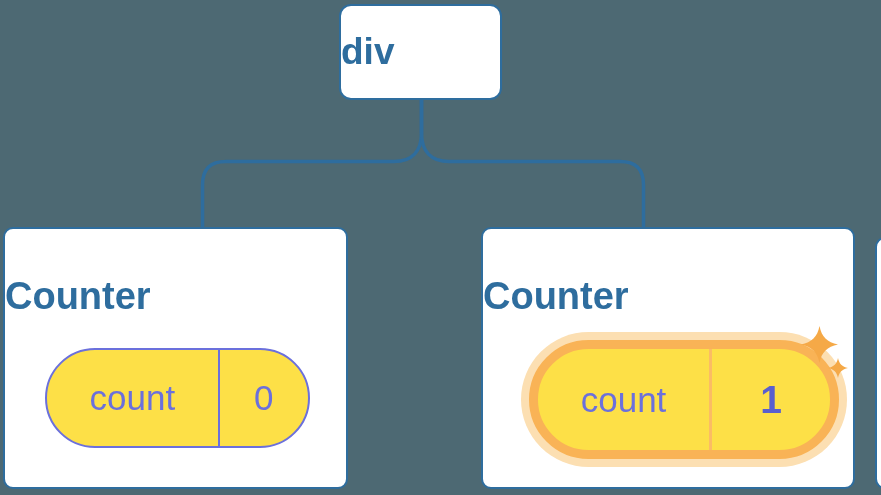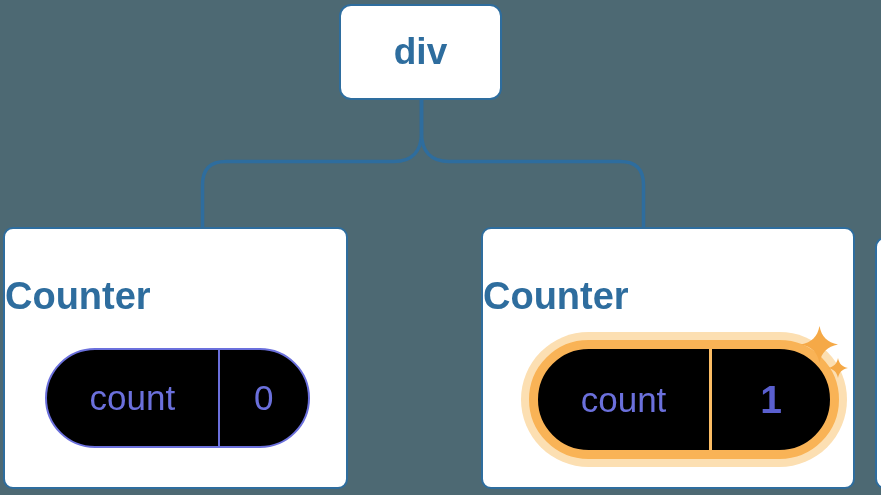--- a/index.html
+++ b/index.html
@@ -17,21 +17,21 @@
 
   
   .root-node {
     position:absolute;
     left:339px; top:4px;
     width:163px; height:96px;
     box-sizing:border-box;
     background:#ffffff;
     border:2.5px solid #2e6d9e;
     border-radius:12px;
-    display:flex; align-items:center; justify-content:center;
+    display:flex; align-items:center; justify-content:flex-start;
     font-size:37px; font-weight:600; color:#2e6d9e;
     z-index:2;
   }
 
   
   .connector { position:absolute; left:0; top:0; z-index:1; }
 
   
   .card {
     position:absolute;
@@ -53,21 +53,21 @@
     font-size:38px; font-weight:600;
     color:#2e6d9e;
   }
 
   
   .pill {
     position:absolute;
     top:119px; left:40px;
     width:265px; height:100px;
     box-sizing:border-box;
-    background:#000000;
+    background:#fde047;
     border:2.5px solid #6b70dc;
     border-radius:60px;
     display:flex; align-items:stretch;
     overflow:hidden;
   }
   .pill .seg-key {
     flex:1.93;
     display:flex; align-items:center; justify-content:center;
     font-size:35px; color:#6b70dc;
     border-right:2.5px solid #6b70dc;

